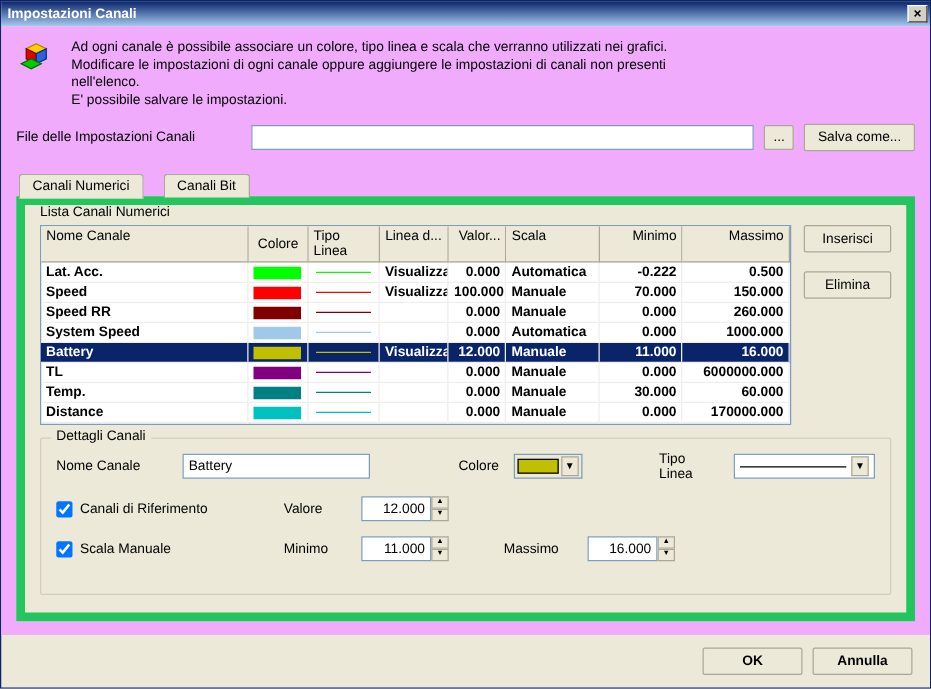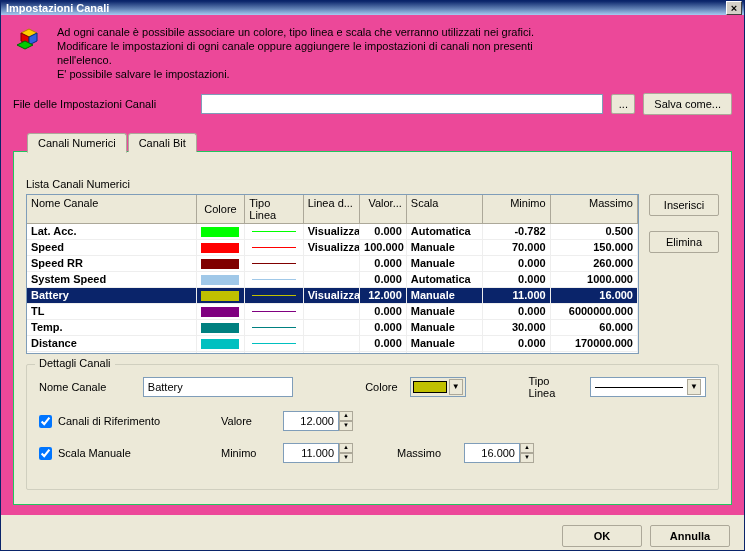--- a/index.html
+++ b/index.html
@@ -1,33 +1,33 @@
 <!DOCTYPE html>
 <html><head>
 <meta charset="utf-8">
 <style>
 * { box-sizing: border-box; margin: 0; padding: 0; font-family: Tahoma, sans-serif; font-size: 11px; }
 body { background: #ece9d8; width: 745px; height: 551px; overflow: hidden; }
 .window { width: 745px; height: 551px; border: 1px solid #0a246a; display: flex; flex-direction: column; }
 .titlebar { background: linear-gradient(#0a246a, #a6caf0); color: white; height: 20px; display: flex; align-items: center; padding: 0 2px 0 5px; font-weight: bold; }
 .titlebar .title { flex: 1; }
 .titlebar .close { width: 16px; height: 14px; background: #d4d0c8; border: 1px solid #fff; border-right-color: #404040; border-bottom-color: #404040; color: black; text-align: center; line-height: 12px; font-weight: bold; cursor: pointer; }
-.content { flex: 1; background: #ec4899; padding: 10px 12px; position: relative; }
+.content { flex: 1; background: #f0abfc; padding: 10px 12px; position: relative; }
 .intro { display: flex; gap: 12px; margin-bottom: 12px; }
 .intro .icon { width: 32px; height: 32px; margin-top: 2px; }
 .intro-text { line-height: 14px; }
 .filerow { display: flex; align-items: center; gap: 8px; margin-bottom: 18px; }
 .filerow .lbl { width: 180px; }
 .filerow .path { flex: 1; height: 20px; background: #fff; border: 1px solid #7f9db9; }
 .btn { background: #ece9d8; border: 1px solid #aca899; border-radius: 2px; height: 22px; padding: 0 10px; cursor: pointer; min-width: 70px; text-align: center; }
 .smallbtn { min-width: 24px; width: 24px; height: 20px; padding: 0; }
-.tabs { display: flex; gap: 1px; margin-bottom: -1px; margin-left: 14px; position: relative; z-index: 2; }
+.tabs { display: flex; gap: 16px; margin-bottom: -1px; margin-left: 2px; position: relative; z-index: 2; }
 .tab { background: #ece9d8; border: 1px solid #aca899; border-bottom: none; padding: 3px 10px; border-radius: 3px 3px 0 0; cursor: pointer; position: relative; }
 .tab.active { background: #ece9d8; border-bottom: 1px solid #ece9d8; margin-bottom: -1px; z-index: 3; }
-.tabpanel { border: 1px solid #22c55e; padding: 26px 12px 14px; background: #ece9d8; }
+.tabpanel { border: 7px solid #22c55e; padding: 0 12px 14px; background: #ece9d8; }
 .groupbox { border: 1px solid #d0cfbf; border-radius: 2px; padding: 10px 12px 14px; position: relative; margin-top: 10px; }
 .groupbox > .legend { position: absolute; top: -8px; left: 8px; background: #ece9d8; padding: 0 4px; }
 .grid-area { display: flex; gap: 10px; }
 .grid-container { flex: 1; border: 1px solid #7f9db9; background: white; height: 160px; overflow: hidden; display: flex; flex-direction: column; }
 .gridhdr, .gridrow { display: flex; }
 .gridhdr .cell { background: #ece9d8; border-right: 1px solid #aca899; border-bottom: 1px solid #aca899; padding: 2px 4px; font-weight: normal; }
 .gridbody { overflow-y: auto; flex: 1; }
 .gridrow { border-bottom: 1px solid #eee; height: 16px; font-weight: bold; }
 .gridrow .cell { padding: 1px 4px; border-right: 1px solid #eee; overflow: hidden; white-space: nowrap; }
 .gridrow.selected { background: #0a246a; color: white; }
@@ -118,21 +118,21 @@
                 <div class="cell c0">Lat. Acc.</div>
                 <div class="cell c1">
                   <div class="swatch" style="background:#00ff00"></div>
                 </div>
                 <div class="cell c2">
                   <div class="linesample" style="border-color:#00ff00"></div>
                 </div>
                 <div class="cell c3">Visualizza</div>
                 <div class="cell c4">0.000</div>
                 <div class="cell c5">Automatica</div>
-                <div class="cell c6">-0.782</div>
+                <div class="cell c6">-0.222</div>
                 <div class="cell c7">0.500</div>
               </div>
               <div class="gridrow">
                 <div class="cell c0">Speed</div>
                 <div class="cell c1">
                   <div class="swatch" style="background:#ff0000"></div>
                 </div>
                 <div class="cell c2">
                   <div class="linesample" style="border-color:#ff0000"></div>
                 </div>

